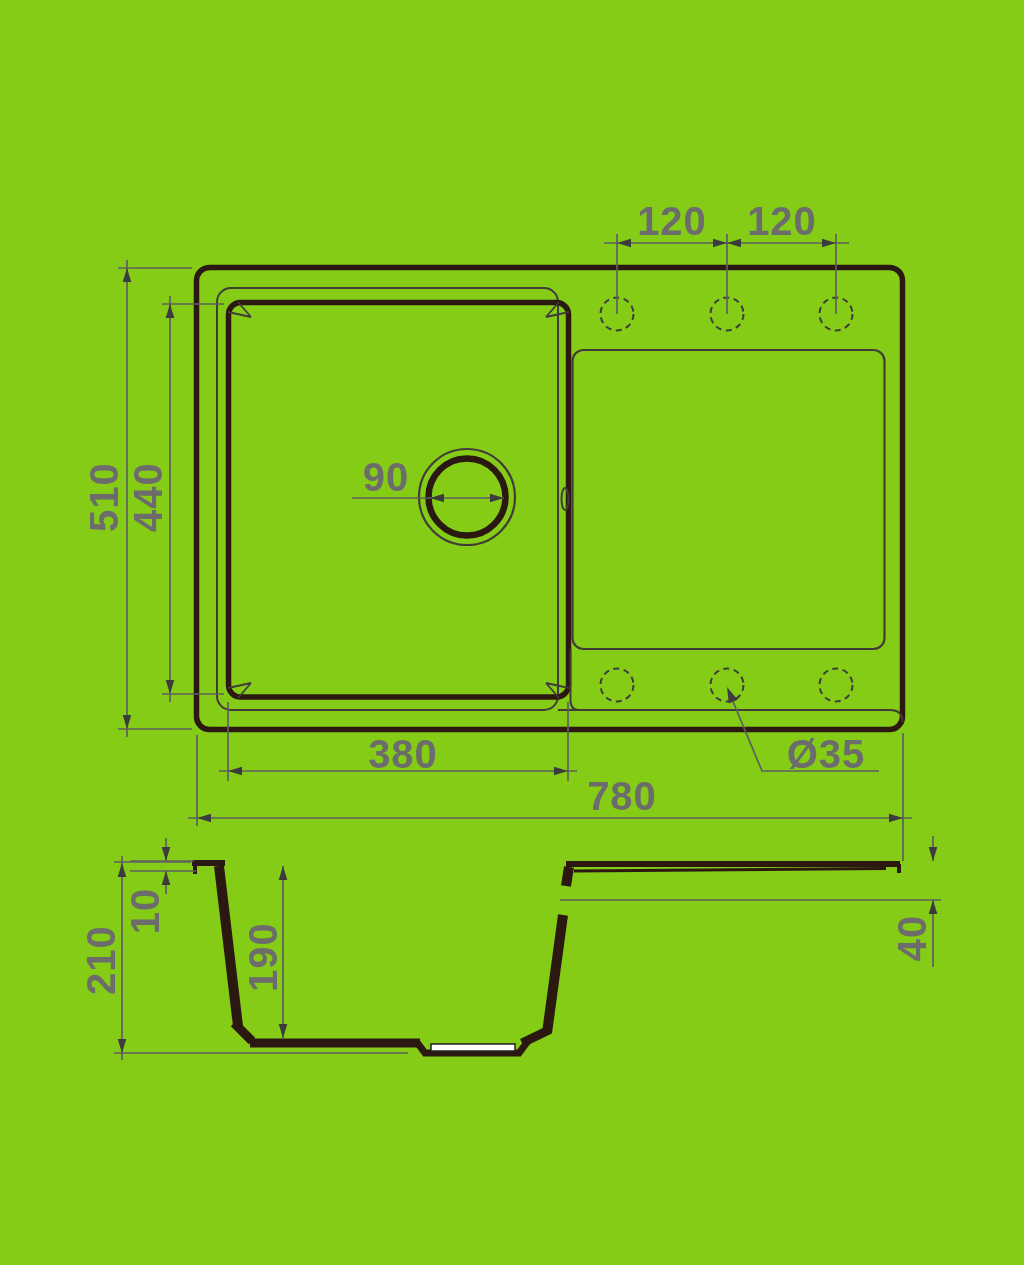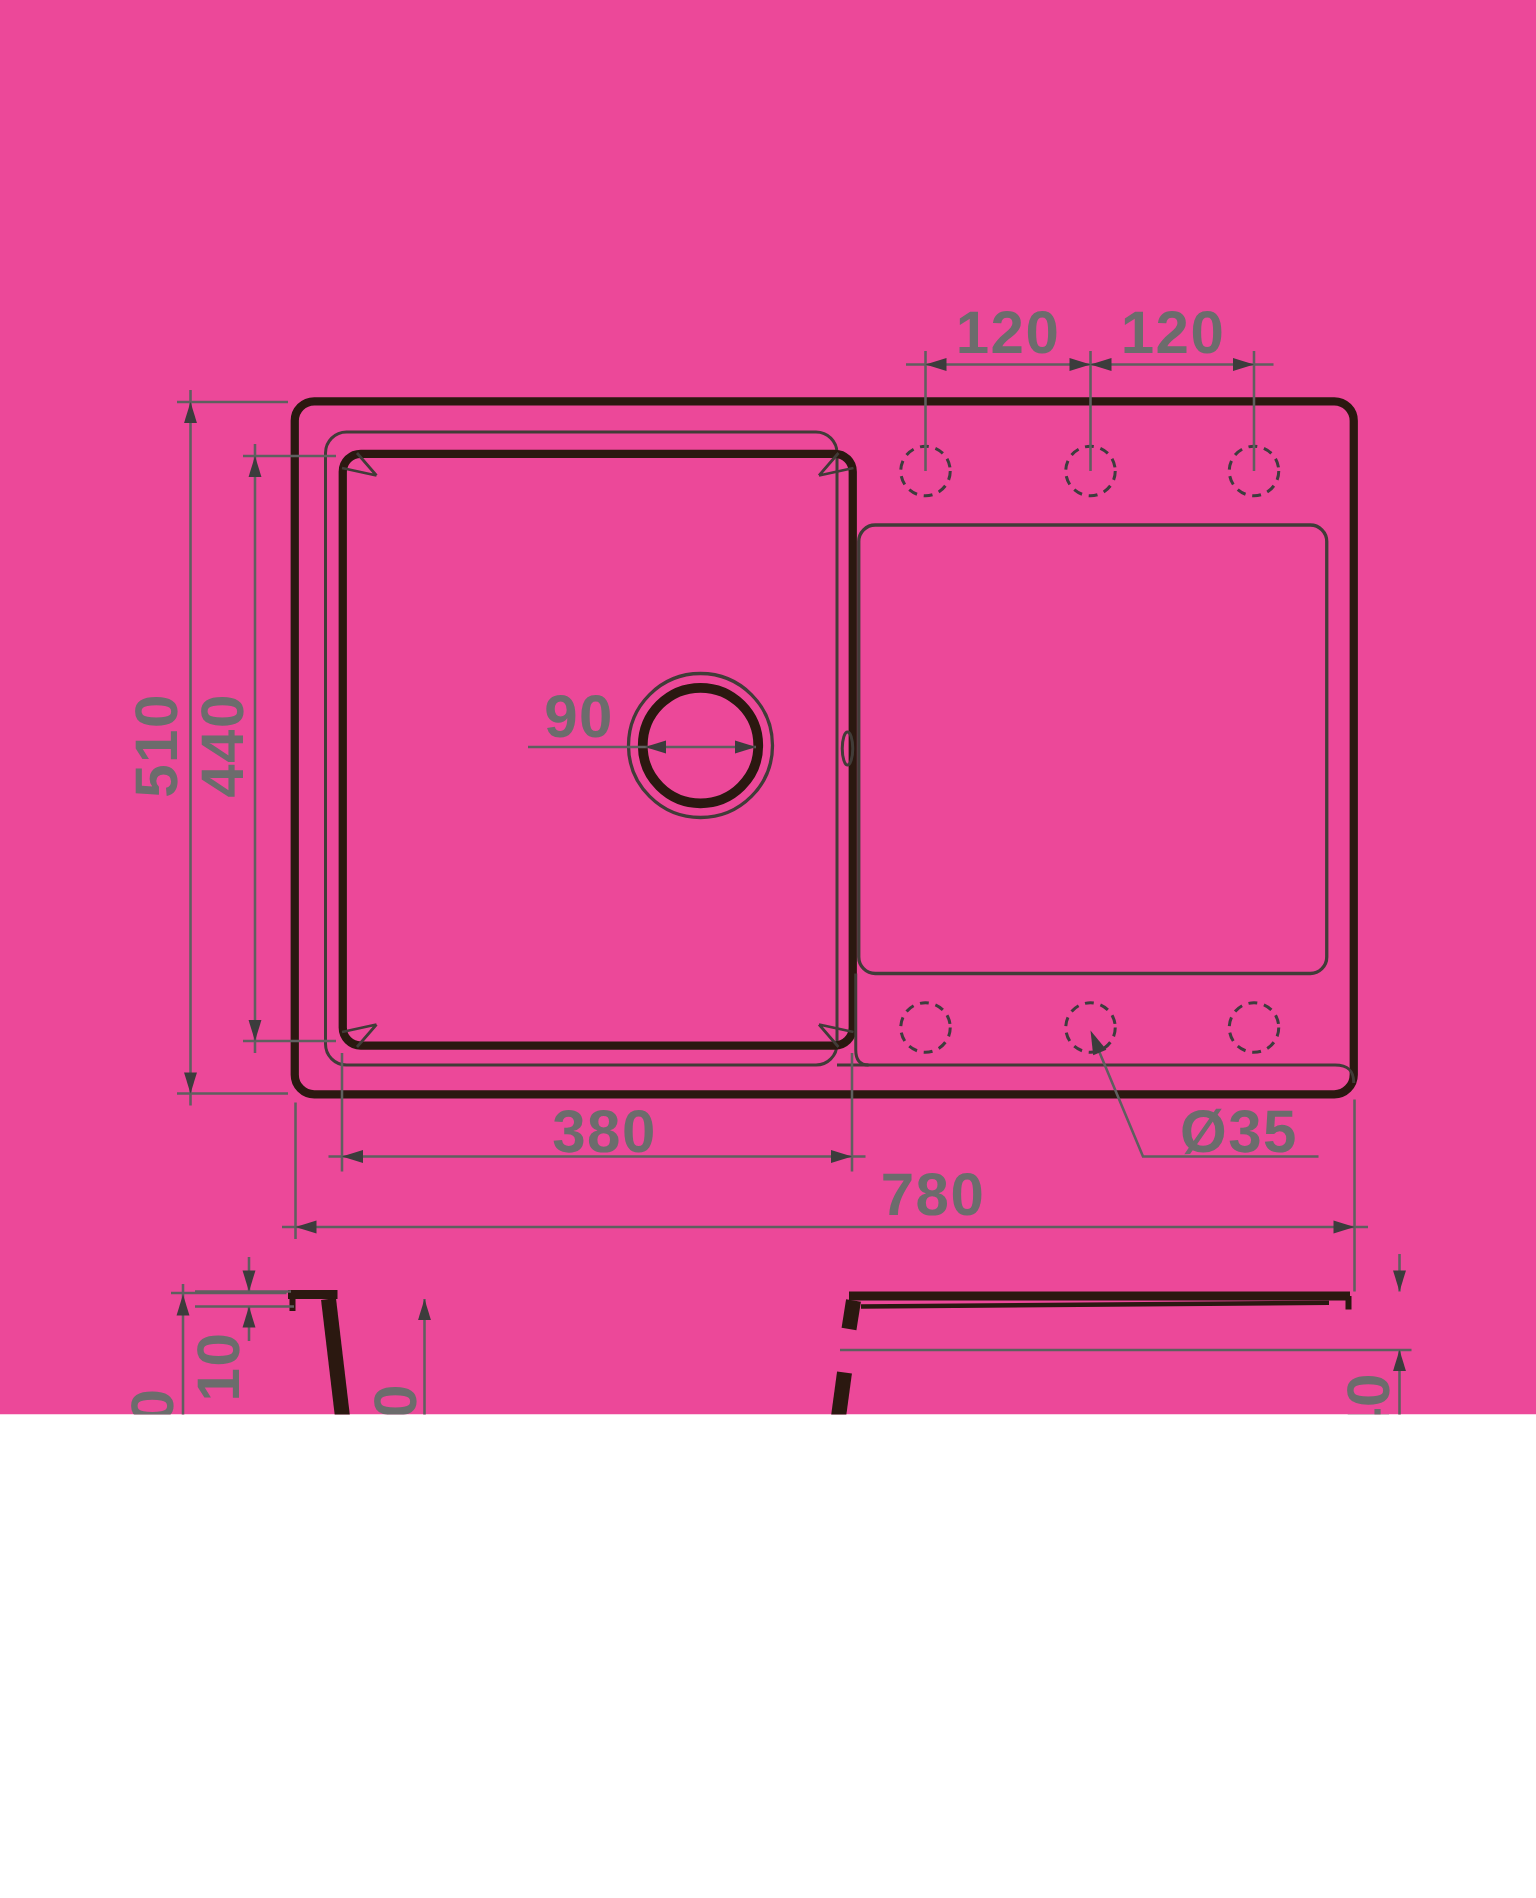--- a/index.html
+++ b/index.html
@@ -1,16 +1,16 @@
 <!DOCTYPE html>
 <html><head>
 <meta charset="utf-8">
 <style>
   html,body{margin:0;padding:0;background:#ffffff;}
-  .page{position:relative;width:1024px;height:943px;background:#ec4899;
+  .page{position:relative;width:1024px;height:1265px;background:#84cc16;
         font-family:"Liberation Sans",sans-serif;}
   svg{position:absolute;left:0;top:0;}
   .lt{stroke:#2b1810;fill:none;}            
   .ln{stroke:#413c38;fill:none;}            
   .ld{stroke:#5f5f5f;fill:none;stroke-width:1.7;} 
   .ar{fill:#3c3c3c;stroke:none;}            
   .dash{stroke:#3d3d3d;fill:none;stroke-width:2;stroke-dasharray:6 4.5;}
   text.dim{font-family:"Liberation Sans",sans-serif;font-weight:700;
            font-size:40px;fill:#6c6c6c;letter-spacing:1px;
            text-anchor:middle;}

